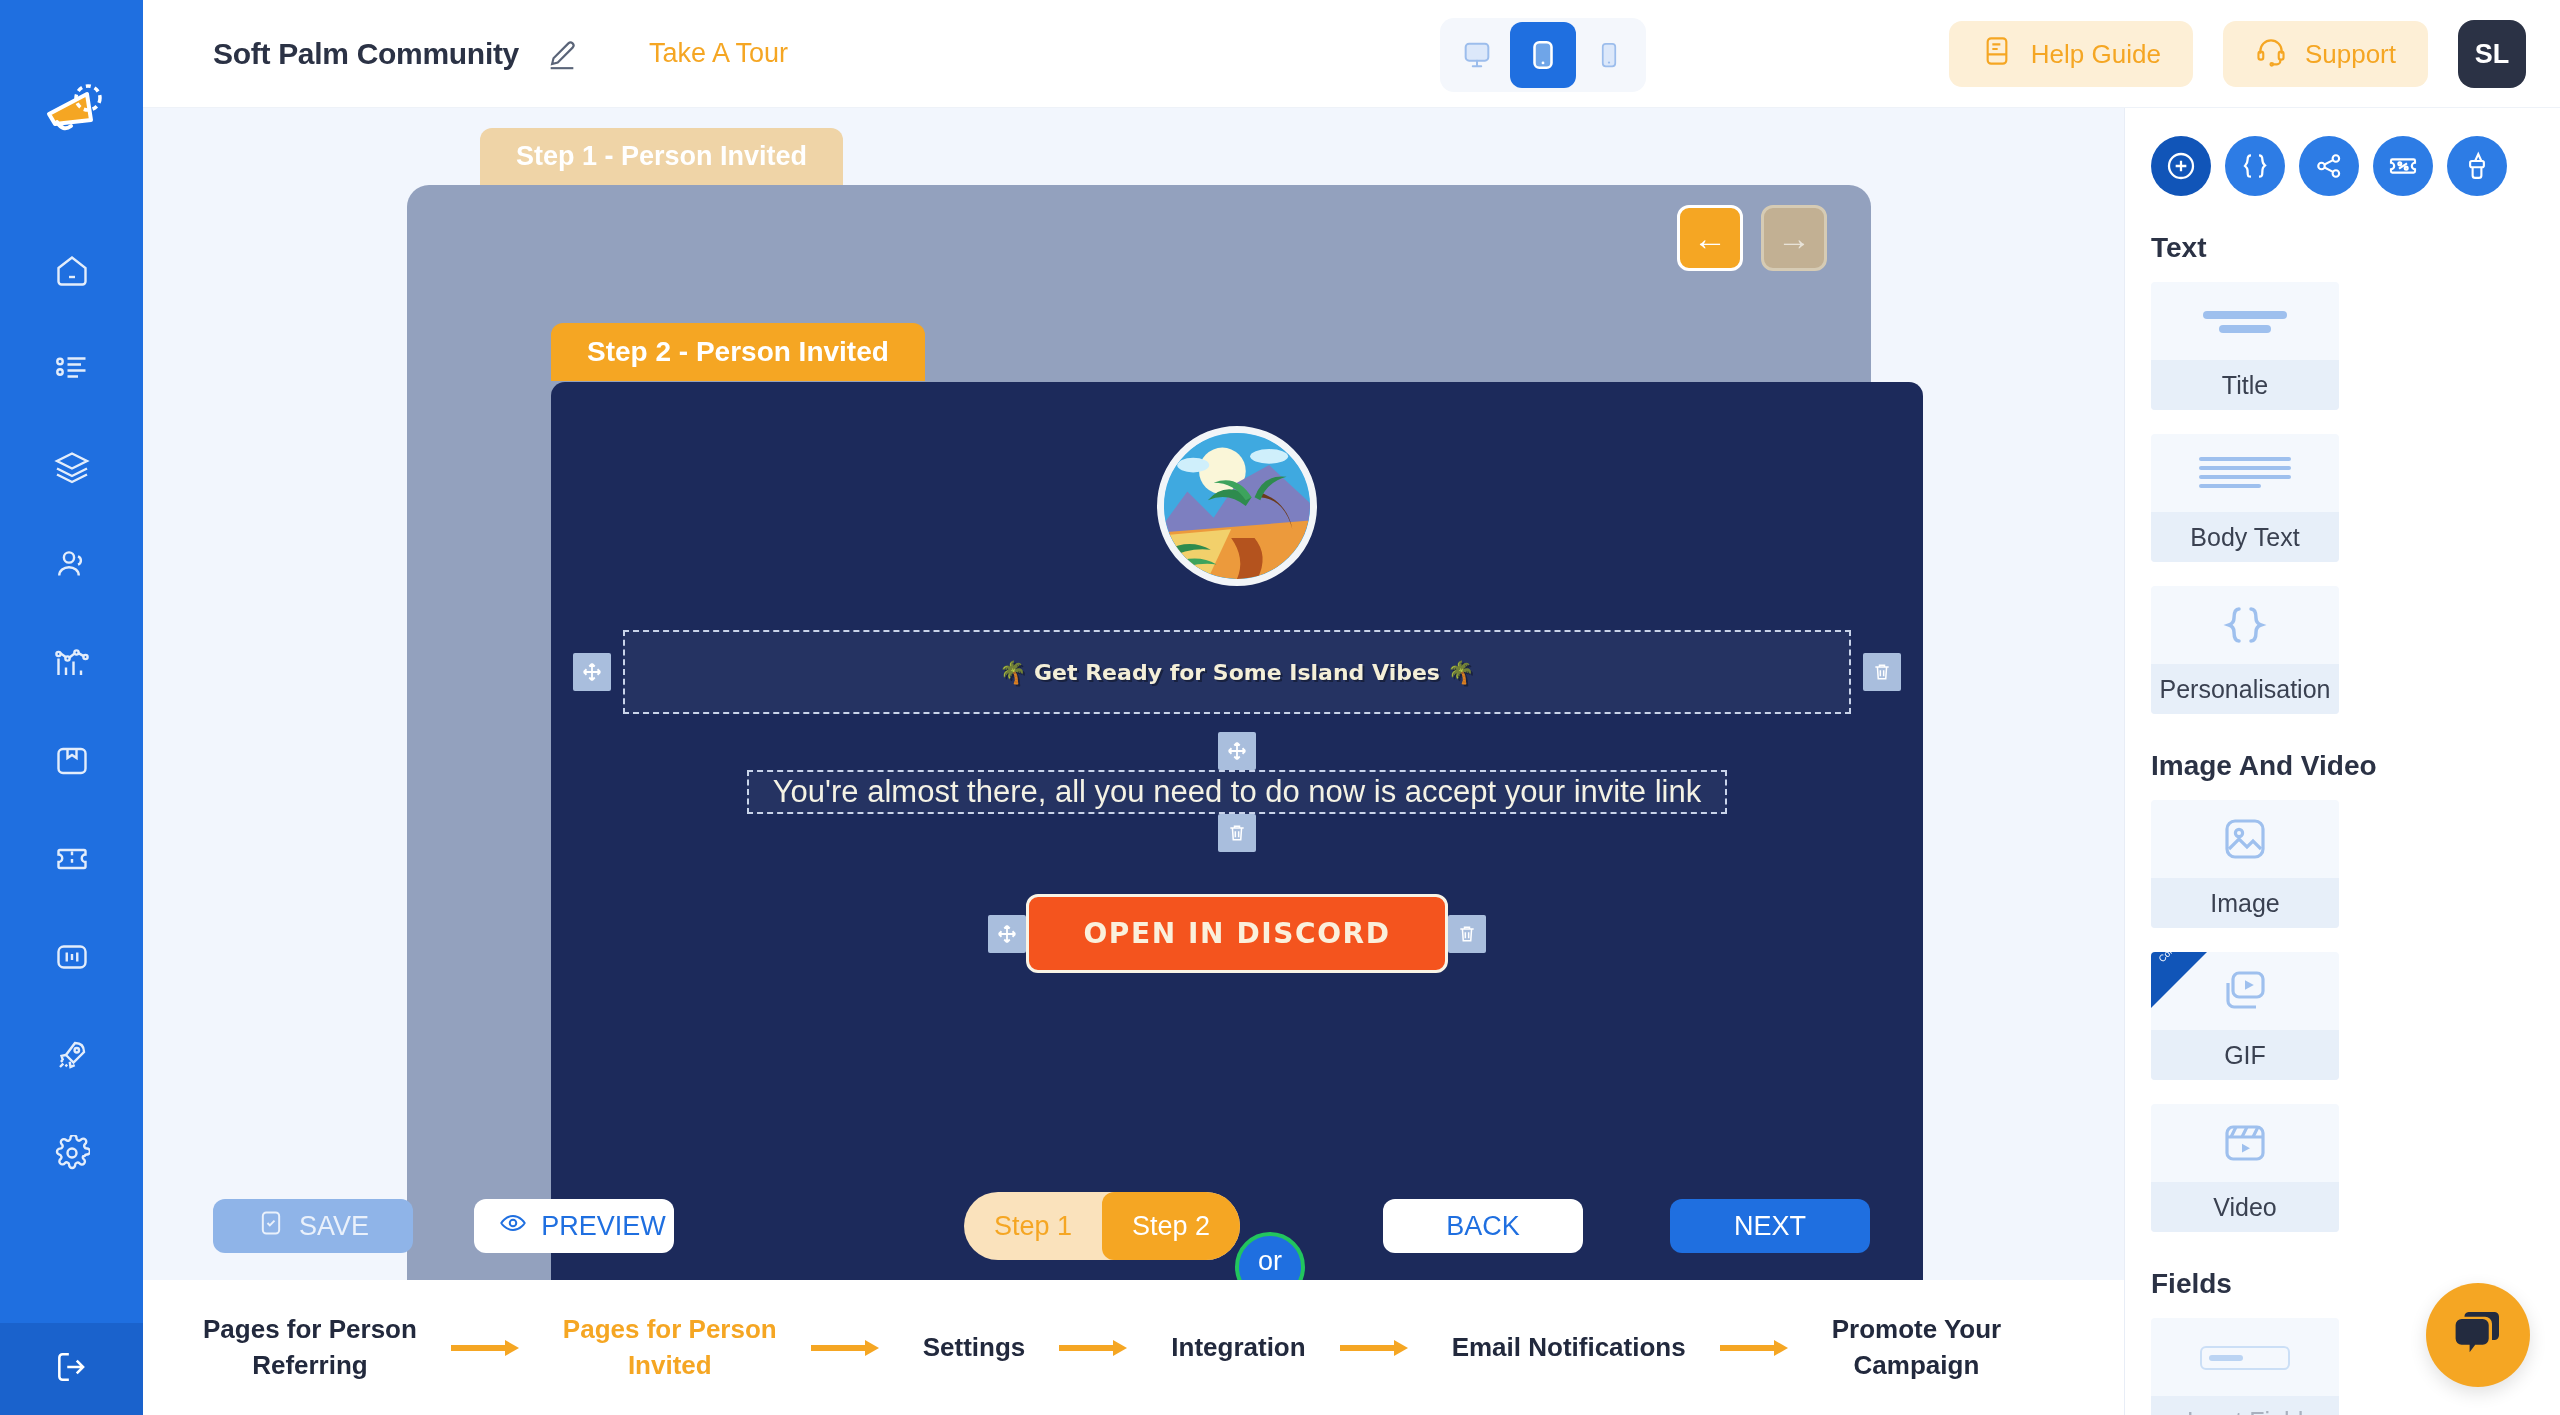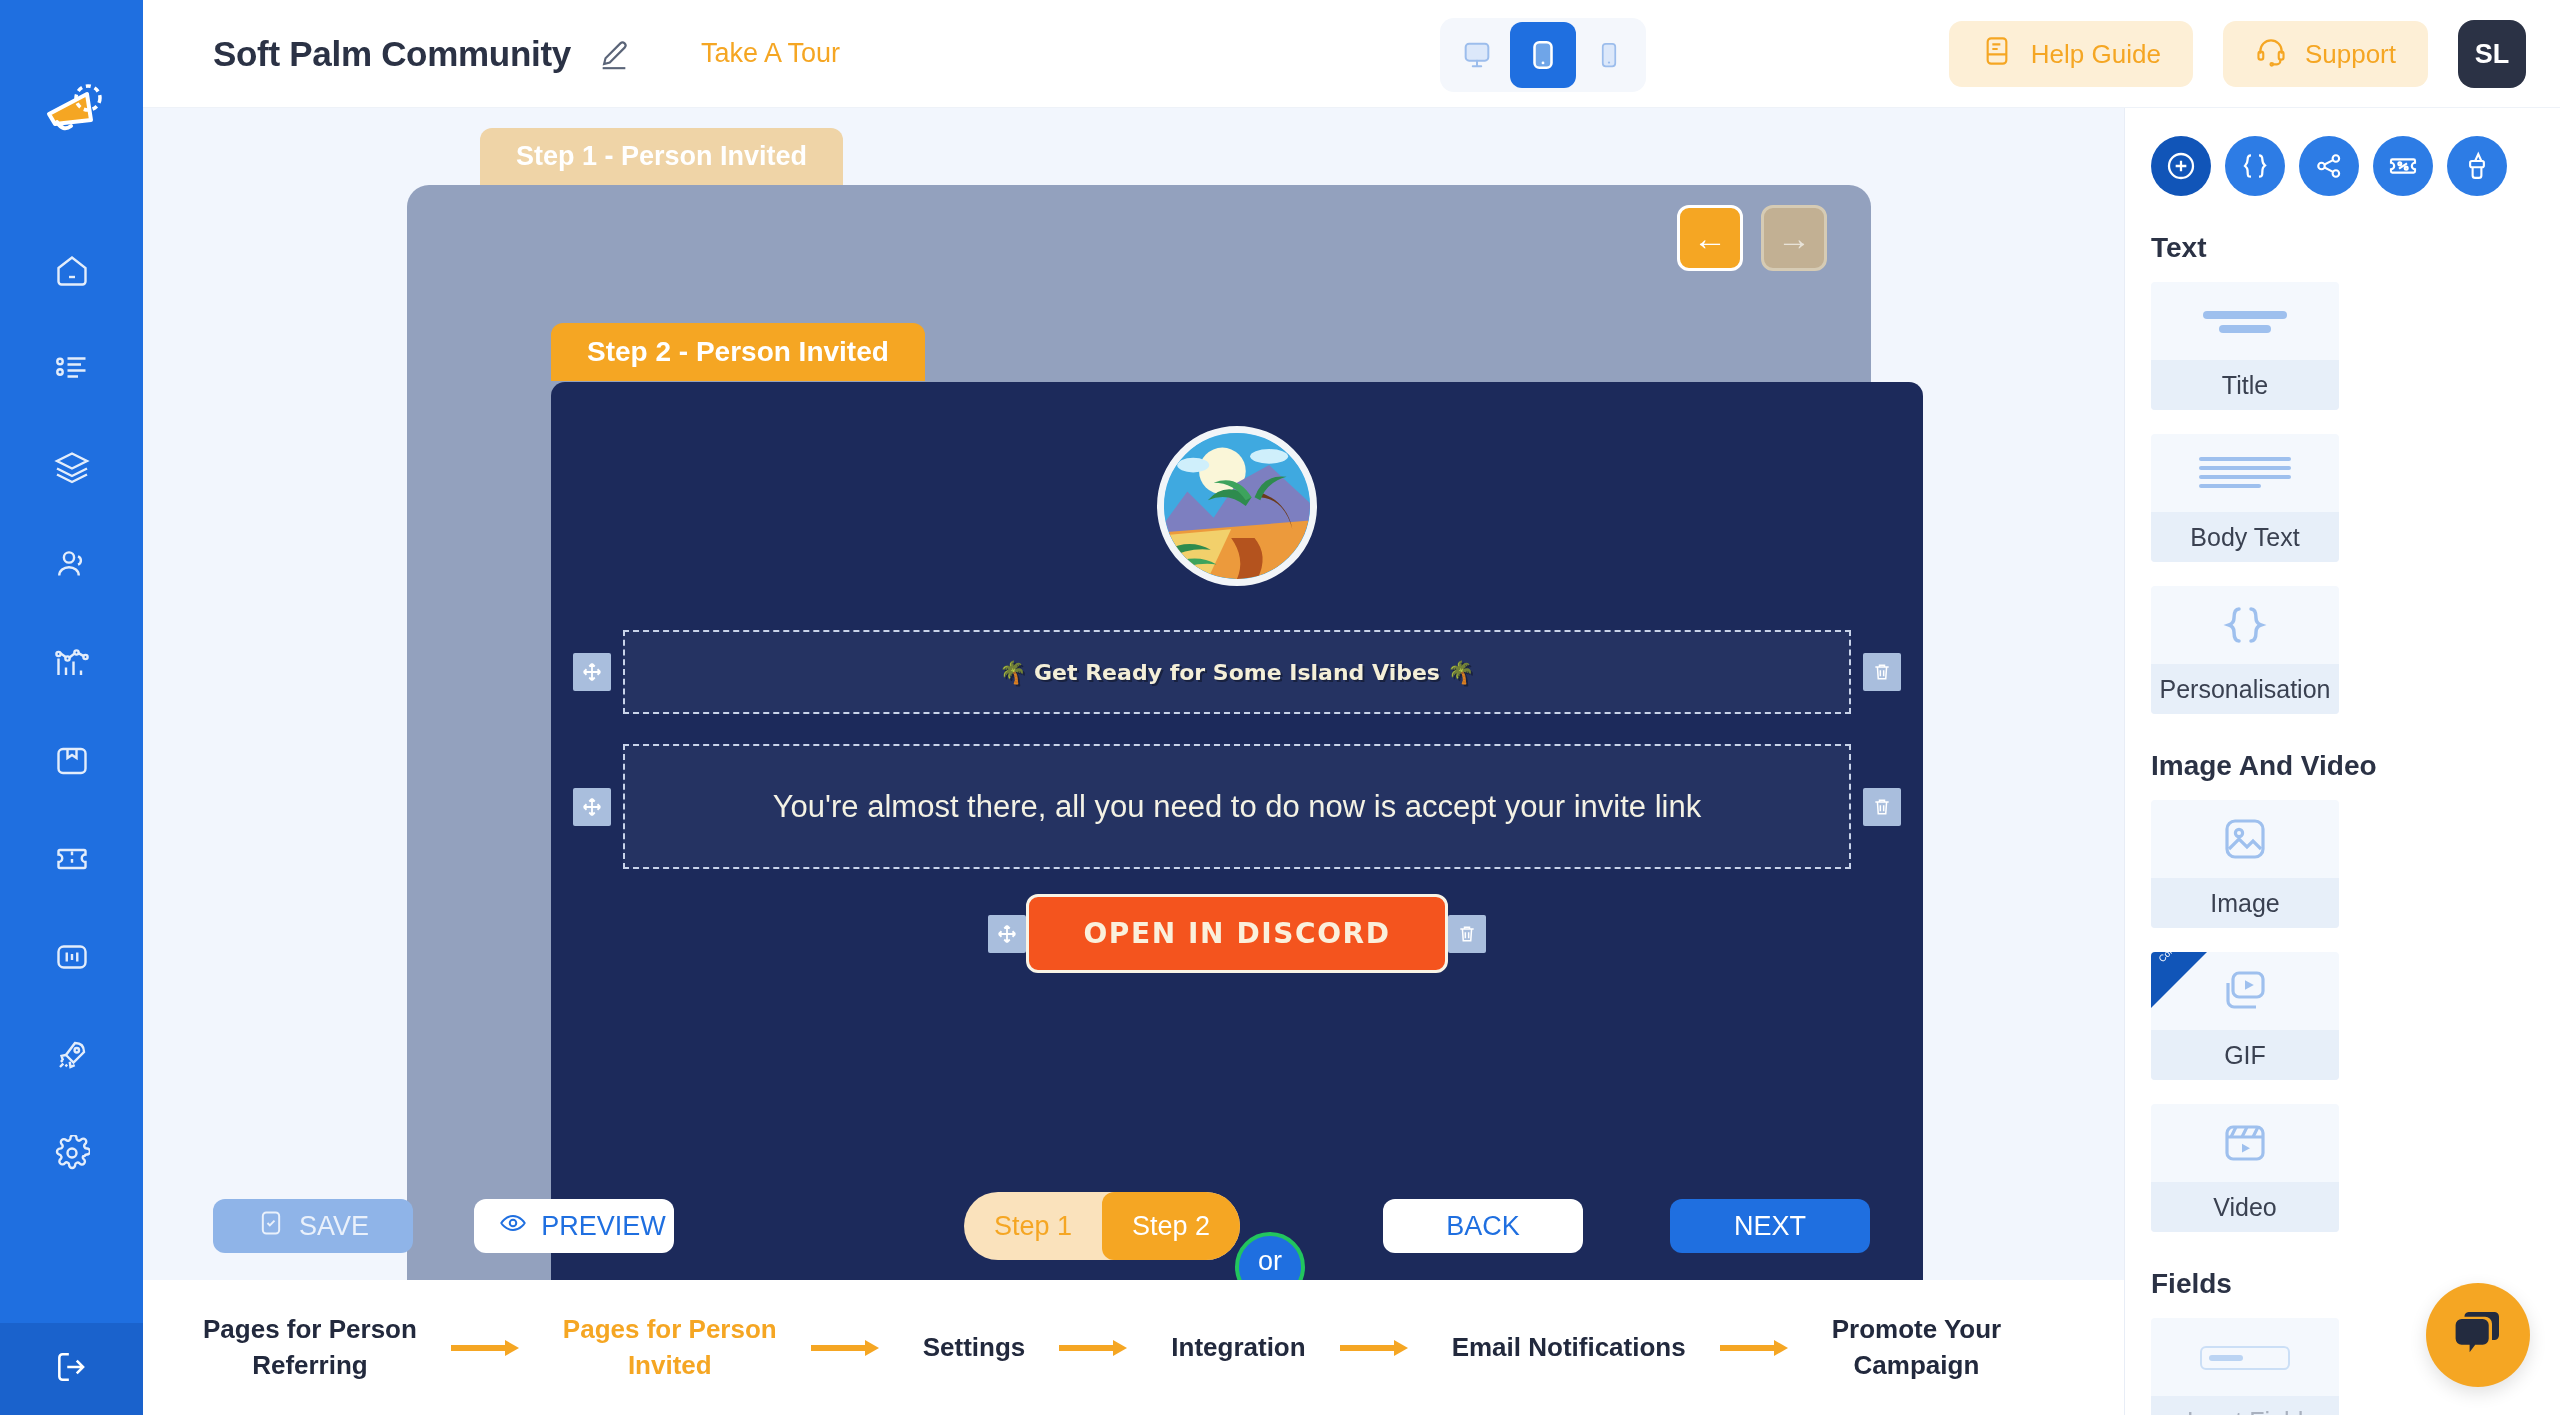--- a/index.html
+++ b/index.html
@@ -32,21 +32,21 @@
   }
 
   
   .topbar {
     position: absolute; left: 143px; top: 0; width: 2417px; height: 108px;
     background: #ffffff;
     display: flex; align-items: center;
     border-bottom: 1px solid #EEF2F8;
   }
   .tb-title {
-    margin-left: 70px; font-size: 35px; font-weight: bold; color: #2B3245;
+    margin-left: 70px; font-size: 30px; font-weight: bold; color: #2B3245;
     letter-spacing: -.3px; white-space: nowrap;
   }
   .tb-edit { margin-left: 26px; cursor: pointer; display:flex; }
   .tb-tour {
     margin-left: 70px; font-size: 27px; color: #F5A623; white-space: nowrap; cursor: pointer;
   }
   .tb-devices {
     position: absolute; left: 1297px; top: 18px;
     background: #F4F7FC; border-radius: 14px;
     display: flex; align-items: center; gap: 0px; padding: 4px;
@@ -459,21 +459,21 @@
         <div class="sel-box" style="flex:1; height:84px; margin:0 12px;">
           <span class="title-text">🌴 Get Ready for Some Island Vibes 🌴</span>
         </div>
         <div class="handle">
           <svg width="20" height="20" viewBox="0 0 24 24" fill="none" stroke="#fff" stroke-width="1.8">
             <path d="M4 6h16M9 6V4h6v2M6.5 6l1 14h9l1-14M10 10v7M14 10v7"></path>
           </svg>
         </div>
       </div>
 
-      <div class="elem-row" style="left:22px; top:362px; width:1328px;">
+      <div class="elem-row" style="left:22px; top:350px; width:1328px;flex-direction:column;">
         <div class="handle">
           <svg width="22" height="22" viewBox="0 0 24 24" fill="none" stroke="#fff" stroke-width="2">
             <path d="M12 3v18M3 12h18M12 3l-3 3M12 3l3 3M12 21l-3-3M12 21l3-3M3 12l3-3M3 12l3 3M21 12l-3-3M21 12l-3 3"></path>
           </svg>
         </div>
         <div class="sel-box" style="flex:1; height:125px; margin:0 12px;">
           <span class="body-text">You're almost there, all you need to do now is accept your invite link</span>
         </div>
         <div class="handle">
           <svg width="20" height="20" viewBox="0 0 24 24" fill="none" stroke="#fff" stroke-width="1.8">

